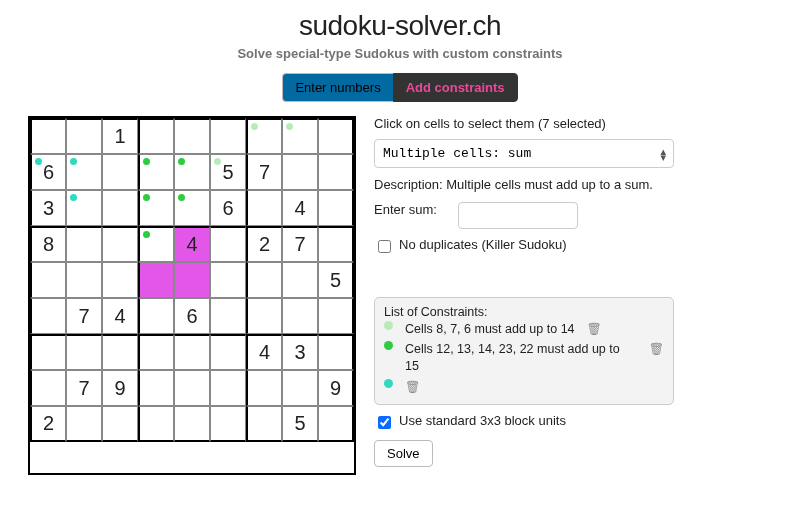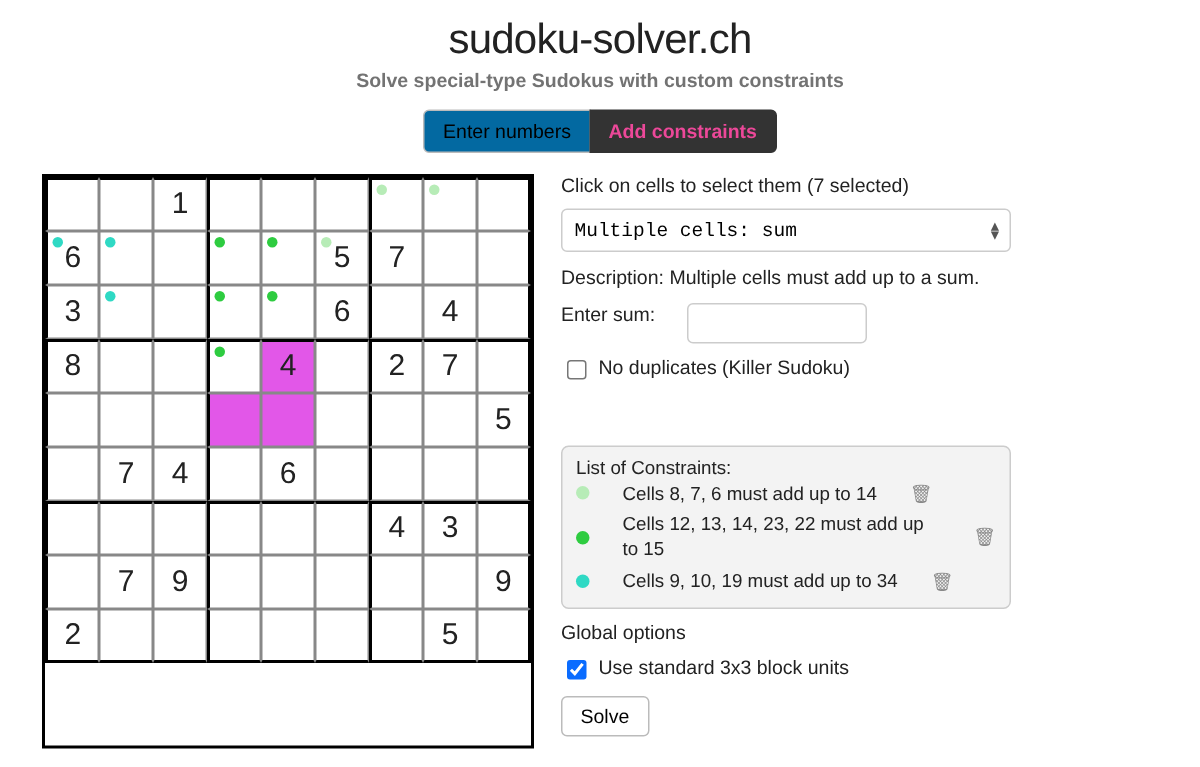--- a/index.html
+++ b/index.html
@@ -128,22 +128,22 @@
   .constraintbox {
     border: 1px solid #ccc;
     border-radius: 5px;
     background: #f3f3f3;
     padding: 7px 9px;
     font-size: 12.5px;
     margin-top: 41px;
   }
   .constraintbox .citem {
     display: flex;
-    align-items: center;
-    gap: 22px;
+    align-items: flex-start;
+    gap: 12px;
     padding: 2px 0;
     line-height: 1.35;
   }
   .bullet {
     width: 9px; height: 9px; border-radius: 50%;
     flex: none;
   }
   .trash {
     color: #888;
     font-size: 12px;
@@ -302,27 +302,25 @@
             <span>Cells 8, 7, 6 must add up to 14</span>
             <span class="trash">🗑</span>
           </div>
           <div class="citem">
             <span class="bullet" style="background: rgb(46, 204, 64);"></span>
             <span>Cells 12, 13, 14, 23, 22 must add up to 15</span>
             <span class="trash">🗑</span>
           </div>
           <div class="citem">
             <span class="bullet" style="background: rgb(47, 217, 196);"></span>
-            <span>Cells 9, 10, 19 must add up to 34</span>
             <span class="trash">🗑</span>
           </div>
         </div>
     </div>
 
-    <div><b>Global options</b></div>
     <label class="cbox">
       <input type="checkbox" checked="" style="">
       <span>Use standard 3x3 block units</span>
     </label>
 
     <div><button class="btn">Solve</button></div>
   </div>
 </div>
 
 </body></html>

